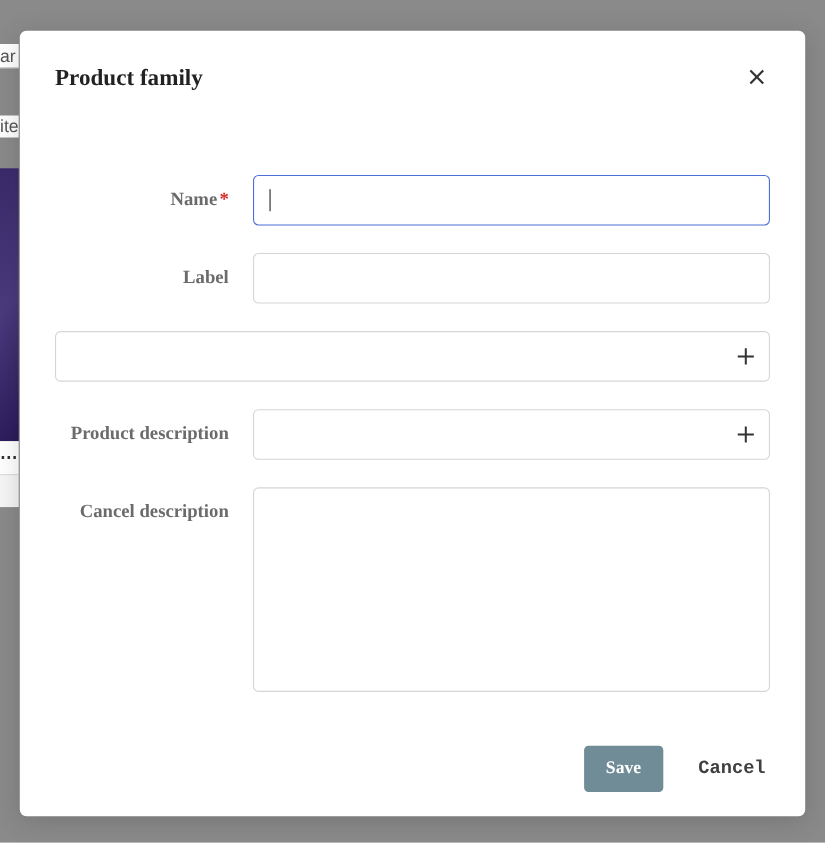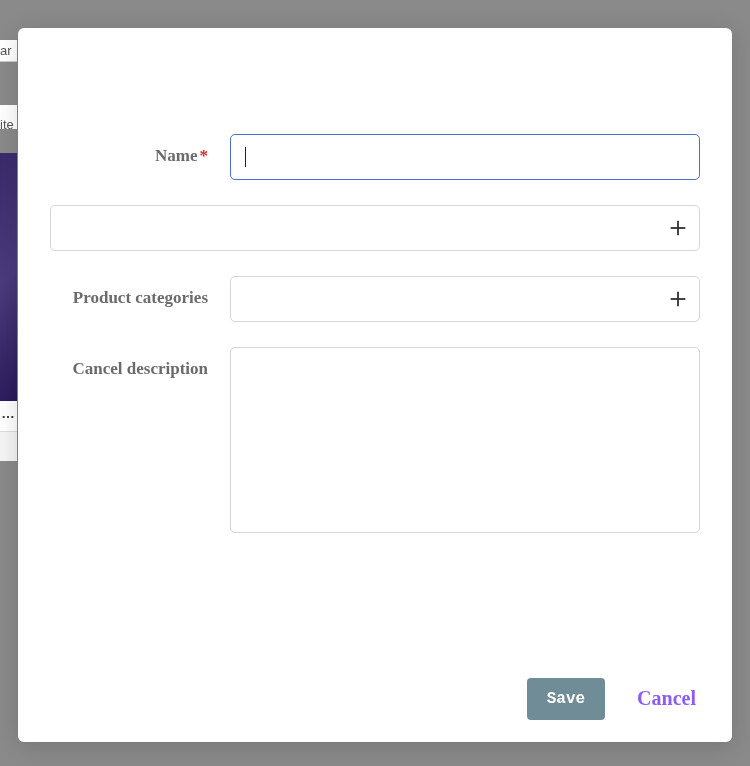--- a/index.html
+++ b/index.html
@@ -8,25 +8,25 @@
       background: #8a8a8a;
       width: 750px;
       height: 766px;
       position: relative;
       overflow: hidden;
     }
     .bg-fragment {
       position: absolute;
       background: #f0f0f0;
       color: #555;
-      font-size: 13px;
+      font-size: 16px;
       font-family: -apple-system, sans-serif;
     }
     .bg-1 { top: 40px; left: 0; width: 17px; height: 22px; padding: 3px 0; border-bottom: 1px solid #ccc; background:#fff;}
-    .bg-2 { top: 105px; left: 0; width: 17px; height: 20px; padding: 12px 0; background:#fff;}
+    .bg-2 { top: 105px; left: 0; width: 17px; height: 20px; padding: 2px 0; background:#fff;}
     .bg-3 { top: 153px; left: 0; width: 17px; height: 248px; background: linear-gradient(135deg, #3a2a6b, #4b3a7d, #2a1a5a); }
     .bg-4 { top: 401px; left: 0; width: 17px; height: 30px; background:#fff; display:flex; align-items:center; justify-content:center; color:#333; font-weight:bold; letter-spacing:1px;}
     .bg-5 { top: 431px; left:0; width:17px; height:30px; border-top:1px solid #ddd; background:#f5f5f5;}
     .modal {
       position: absolute;
       top: 28px;
       left: 18px;
       width: 714px;
       height: 714px;
       background: #fff;
@@ -122,31 +122,31 @@
       padding-top: 16px;
     }
     .btn-save {
       background: #708c97;
       color: #fff;
       border: none;
       border-radius: 4px;
       padding: 12px 20px;
       font-size: 16px;
       font-weight: bold;
-      font-family: Liberation Mono, monospace;
+      font-family: Liberation Serif, serif;
       cursor: pointer;
       text-align: right;
     }
     .btn-cancel {
       background: none;
       border: none;
-      color: #8b5cf6;
-      font-size: 20px;
-      font-weight: bold;
-      font-family: Liberation Serif, serif;
+      color: #404040;
+      font-size: 17px;
+      font-weight: bold;
+      font-family: Liberation Mono, monospace;
       cursor: pointer;
       padding: 10px 4px;
     }
     .cursor-caret {
       display:inline-block;
       width:1px;
       height:20px;
       background:#222;
       vertical-align:middle;
       margin-left:2px;
@@ -156,48 +156,63 @@
 <body>
 
 <div class="bg-fragment bg-1">ar</div>
 <div class="bg-fragment bg-2">ite</div>
 <div class="bg-fragment bg-3"></div>
 <div class="bg-fragment bg-4">⋯</div>
 <div class="bg-fragment bg-5"></div>
 
 <div class="modal">
 
+  <div class="modal-header">
+    <h2 class="modal-title">Product family</h2>
+    <div class="close-btn">
+      <svg viewBox="0 0 24 24" fill="none">
+        <line x1="5" y1="5" x2="19" y2="19"></line>
+        <line x1="19" y1="5" x2="5" y2="19"></line>
+      </svg>
+    </div>
+  </div>
 
   <div class="form-body">
 
     <div class="form-row">
       <div class="form-label">
         <span>Name</span><span class="required-star">*</span>
       </div>
       <div class="form-control-wrap">
         <div class="text-input focused" style="display:flex;align-items:center;">
           <span class="cursor-caret"></span>
         </div>
       </div>
     </div>
 
+    <div class="form-row">
+      <div class="form-label">Label</div>
+      <div class="form-control-wrap">
+        <input type="text" class="text-input" value="" style="">
+      </div>
+    </div>
 
     <div class="form-row">
       <div class="form-control-wrap">
         <div class="picker">
           <svg viewBox="0 0 24 24" fill="none">
             <line x1="12" y1="4" x2="12" y2="20"></line>
             <line x1="4" y1="12" x2="20" y2="12"></line>
           </svg>
         </div>
       </div>
     </div>
 
     <div class="form-row">
-      <div class="form-label">Product categories</div>
+      <div class="form-label">Product description</div>
       <div class="form-control-wrap">
         <div class="picker">
           <svg viewBox="0 0 24 24" fill="none">
             <line x1="12" y1="4" x2="12" y2="20"></line>
             <line x1="4" y1="12" x2="20" y2="12"></line>
           </svg>
         </div>
       </div>
     </div>
 

